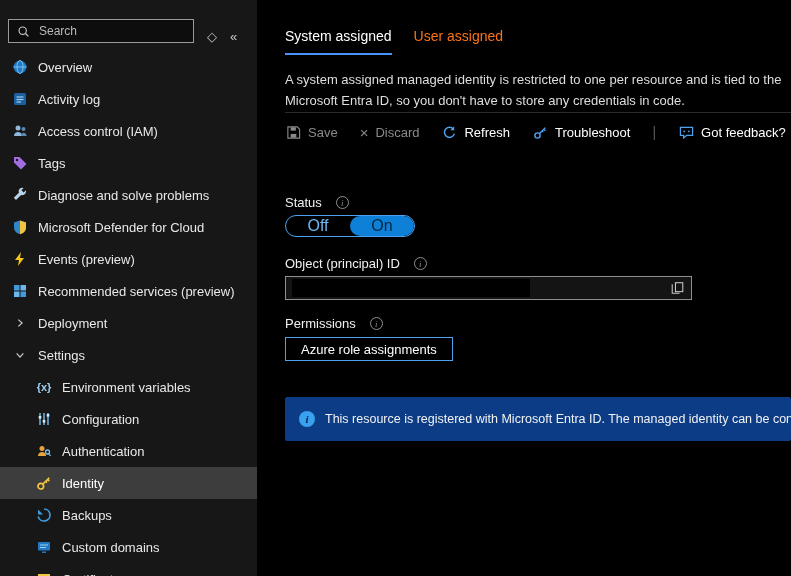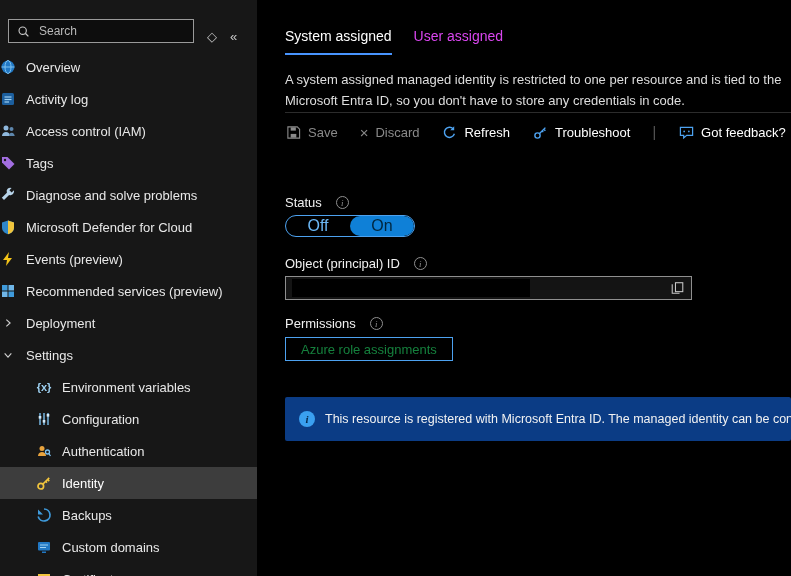--- a/index.html
+++ b/index.html
@@ -9,31 +9,31 @@
   
   .sidebar{position:absolute;left:0;top:0;width:257px;height:576px;background:#171717;overflow:hidden}
   .search-row{display:flex;align-items:flex-end;padding:19px 8px 0 8px;gap:13px}
   .search-box{width:186px;height:24px;background:#0d0d0d;border:1px solid #9a9a9a;display:flex;
               align-items:center;padding:0 6px;gap:6px;box-sizing:border-box}
   .search-box input{flex:1;background:transparent;border:0;outline:0;color:#d0d0d0;font-size:12px;
                     font-family:inherit;min-width:0}
   .search-box input::placeholder{color:#b9b9b9}
   .mini-icon{color:#c8c8c8;font-size:13px;line-height:1;cursor:pointer;user-select:none}
   .nav{margin-top:8px}
-  .nav-item{display:flex;align-items:center;height:32px;gap:10px;font-size:13px;
+  .nav-item{display:flex;align-items:center;height:32px;padding-left:12px;gap:10px;font-size:13px;
             color:#e8e8e8;cursor:pointer;white-space:nowrap}
   .nav-item.child{padding-left:36px}
   .nav-item.selected{background:#3d3d3d;color:#fff}
   .i16{width:16px;height:16px;flex:0 0 16px;display:inline-flex;align-items:center;justify-content:center}
   .braces{color:#9ed1f2;font-size:11px;font-weight:bold}
 
   
   .main{position:absolute;left:257px;top:0;width:534px;height:576px;background:#000}
   .tabs{position:absolute;left:28px;top:28px;display:flex;gap:22px}
-  .tab{font-size:14px;padding-bottom:9px;cursor:pointer;color:#d946ef}
+  .tab{font-size:14px;padding-bottom:9px;cursor:pointer;color:#f97316}
   .tab.active{color:#fff;font-weight:400;border-bottom:2px solid #4894fe}
   .desc{position:absolute;left:28px;top:69px;font-size:13px;line-height:21px;color:#dedede;
         white-space:nowrap;width:506px;overflow:hidden}
   .toolbar{position:absolute;left:28px;top:112px;width:506px;height:38px;border-top:1px solid #2c2c2c;
            display:flex;align-items:center;gap:22px}
   .tb{display:flex;align-items:center;gap:7px;background:none;border:0;font-family:inherit;
       font-size:13px;color:#fff;cursor:pointer;padding:0}
   .tb.disabled{color:#8a8a8a;cursor:default}
   .glyph{font-size:15px;line-height:1}
   .gray{color:#8a8a8a}
@@ -45,21 +45,21 @@
   .toggle{position:absolute;left:28px;top:215px;width:130px;height:22px;border:1px solid #4da2f0;
           border-radius:12px;display:flex;box-sizing:border-box;cursor:pointer;overflow:hidden}
   .toggle-half{flex:1;display:flex;align-items:center;justify-content:center;font-size:16px}
   .toggle-off{color:#6cb8f6}
   .toggle-on{background:#0f80d7;border-radius:10px;color:#00263d}
   .objfield{position:absolute;left:28px;top:276px;width:407px;height:24px;border:1px solid #8f8f8f;
             background:#141414;box-sizing:border-box;display:flex;align-items:center;padding:0 6px}
   .redact{width:238px;height:18px;background:#000}
   .copybtn{margin-left:auto;background:none;border:0;padding:0;cursor:pointer;display:flex;align-items:center}
   .rolebtn{position:absolute;left:28px;top:337px;height:24px;padding:0 15px;border:1px solid #4da2f0;
-           color:#15803d;background:transparent;font-size:13px;font-family:inherit;cursor:pointer}
+           color:#ffffff;background:transparent;font-size:13px;font-family:inherit;cursor:pointer}
   .banner{position:absolute;left:28px;top:397px;width:506px;height:44px;background:#0b3c85;
           display:flex;align-items:center;gap:10px;padding:0 14px;box-sizing:border-box;
           font-size:12.5px;color:#f2f2f2;white-space:nowrap;overflow:hidden;border-radius:2px}
   .bicon{width:16px;height:16px;border-radius:50%;background:#3aa0f0;color:#05294d;font-size:11px;
          font-weight:700;font-style:italic;display:inline-flex;align-items:center;justify-content:center;
          flex:0 0 16px;font-family:"Liberation Serif",serif}
 </style>
 </head>
 <body>
 

